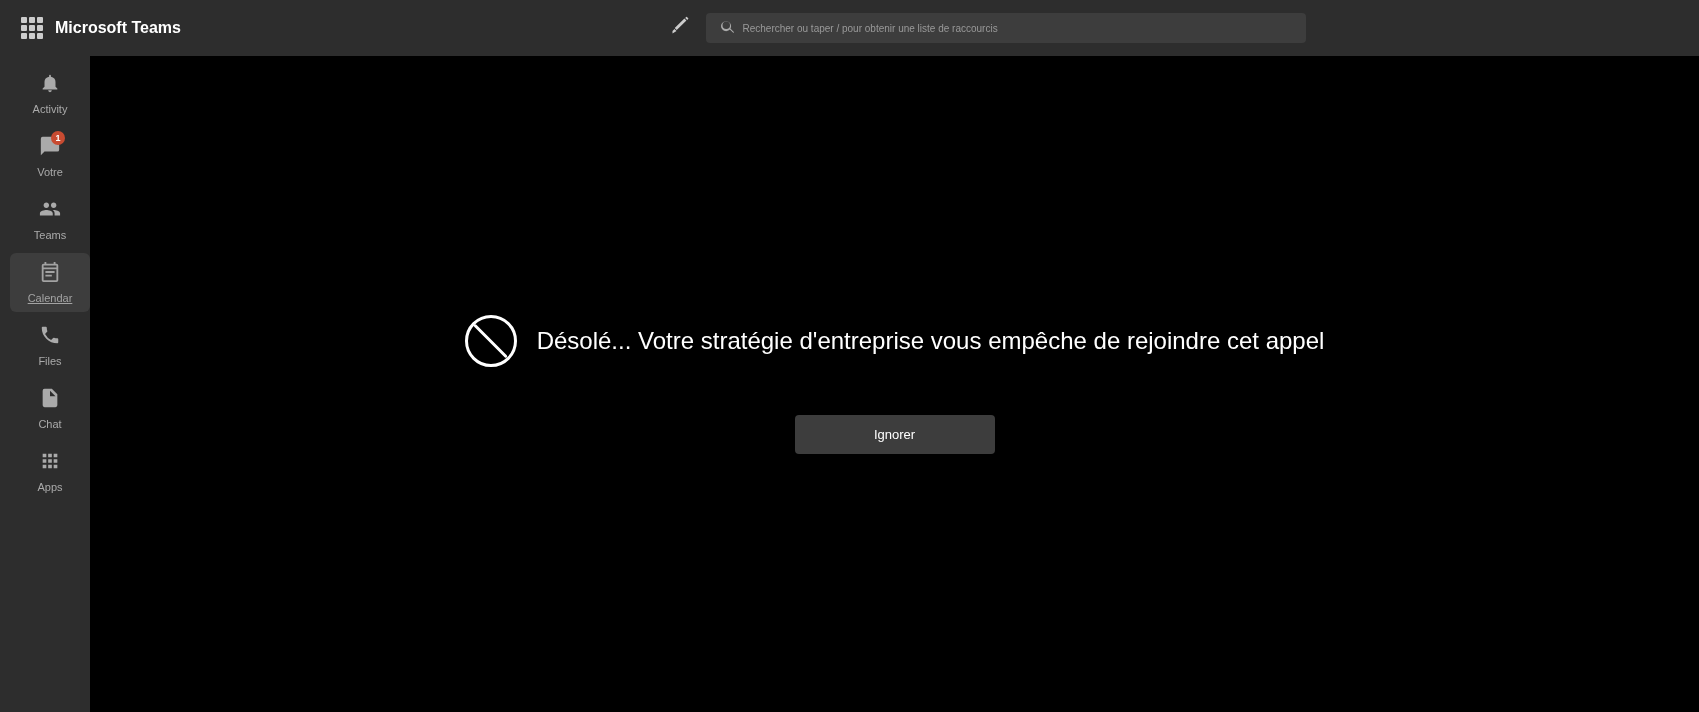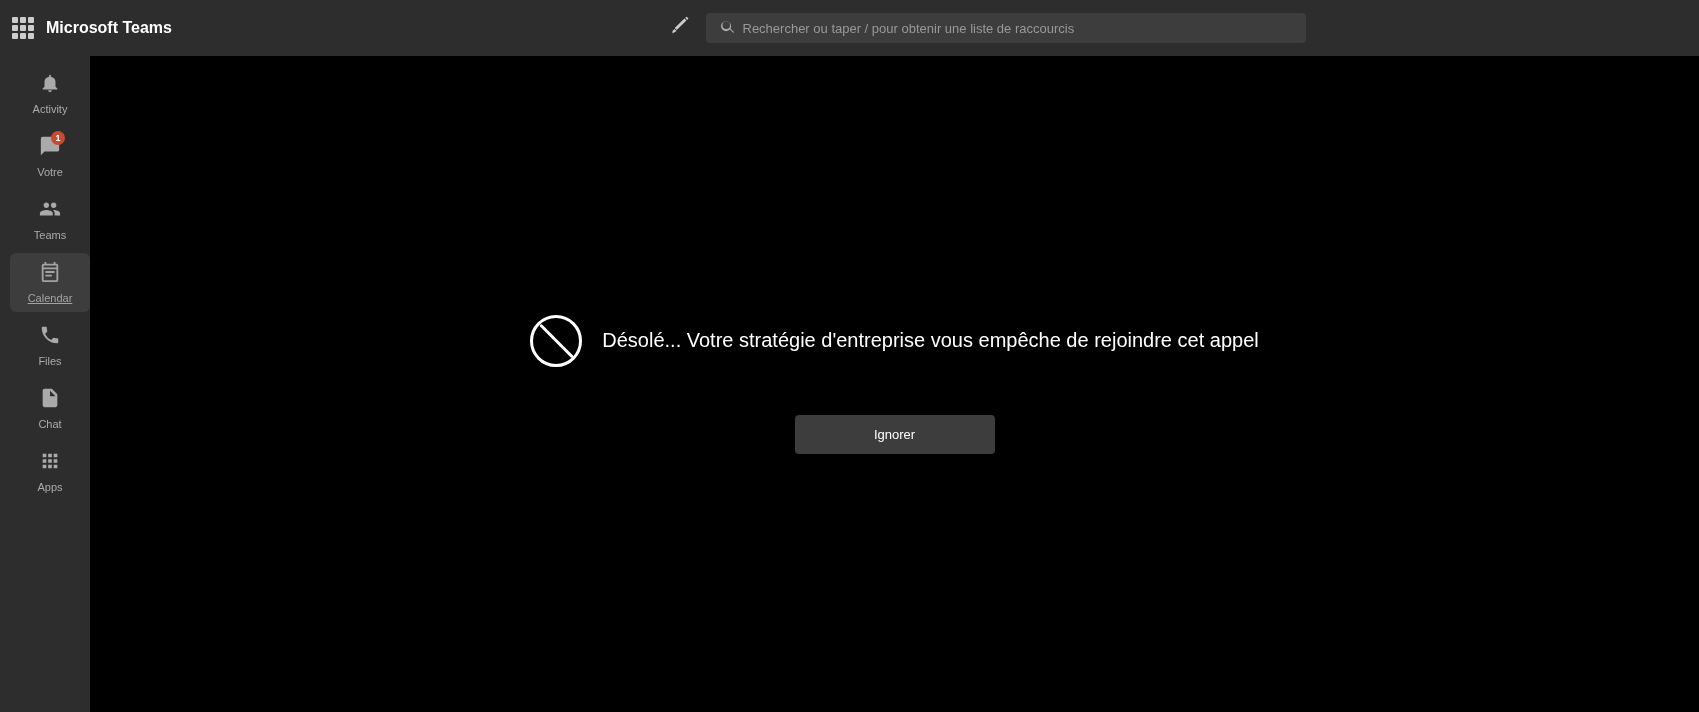--- a/index.html
+++ b/index.html
@@ -12,21 +12,21 @@
       display: flex;
       flex-direction: column;
     }
 
     
     .topbar {
       height: 56px;
       background: #2d2d2d;
       display: flex;
       align-items: center;
-      padding: 0 12px;
+      padding: 0 21px;
       gap: 16px;
       flex-shrink: 0;
     }
     .topbar-left {
       display: flex;
       align-items: center;
       gap: 12px;
       min-width: 260px;
     }
     .grid-icon {
@@ -70,21 +70,21 @@
     }
     .search-bar .search-icon-svg {
       color: #aaa;
       font-size: 14px;
     }
     .search-bar input {
       background: transparent;
       border: none;
       outline: none;
       color: #ccc;
-      font-size: 13px;
+      font-size: 10px;
       width: 100%;
     }
     .search-bar input::placeholder { color: #999; }
 
     
     .main-layout {
       display: flex;
       flex: 1;
       overflow: hidden;
     }
@@ -182,21 +182,21 @@
       position: absolute;
       width: 3px;
       height: 46px;
       background: #ffffff;
       transform: rotate(-45deg);
       border-radius: 2px;
     }
 
     .error-text {
       color: #ffffff;
-      font-size: 20px;
+      font-size: 24px;
       font-weight: 400;
     }
 
     .ignore-button {
       background: #3d3d3d;
       color: #ffffff;
       border: none;
       border-radius: 4px;
       padding: 12px 48px;
       font-size: 13px;

